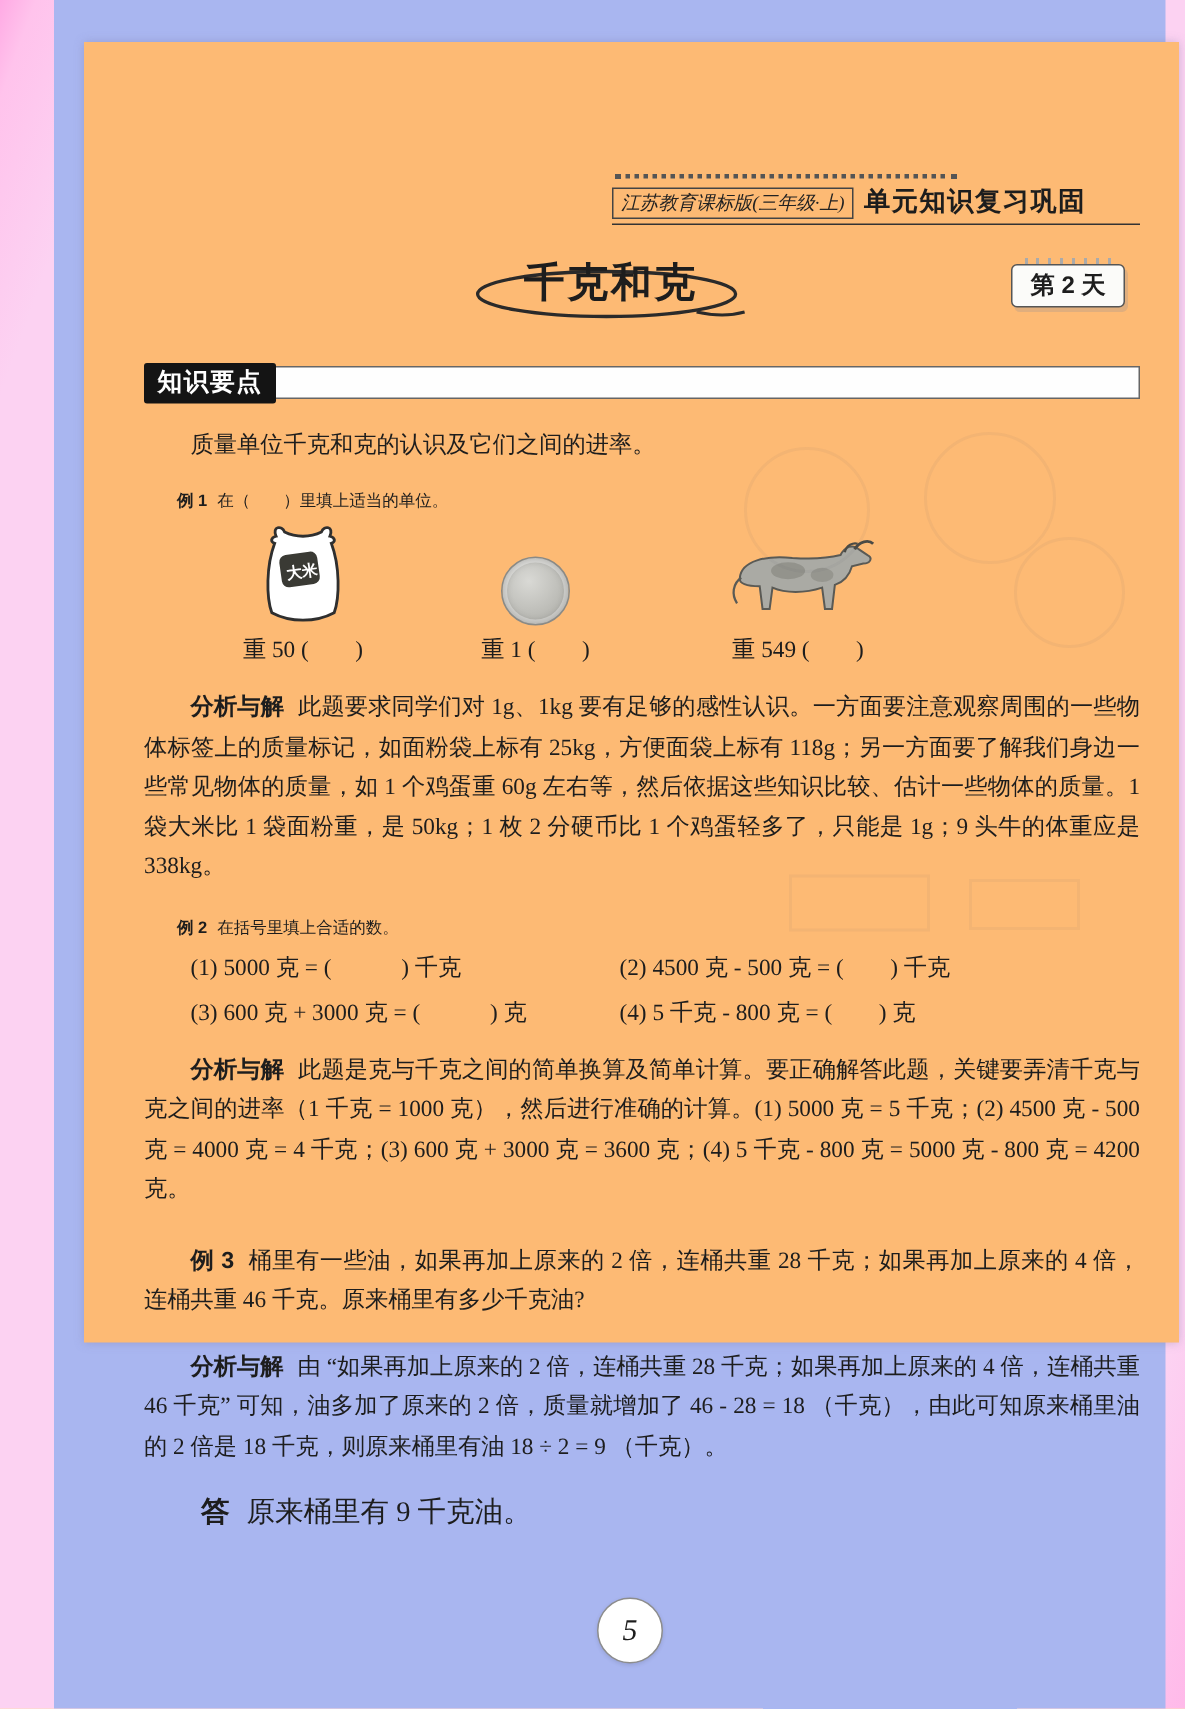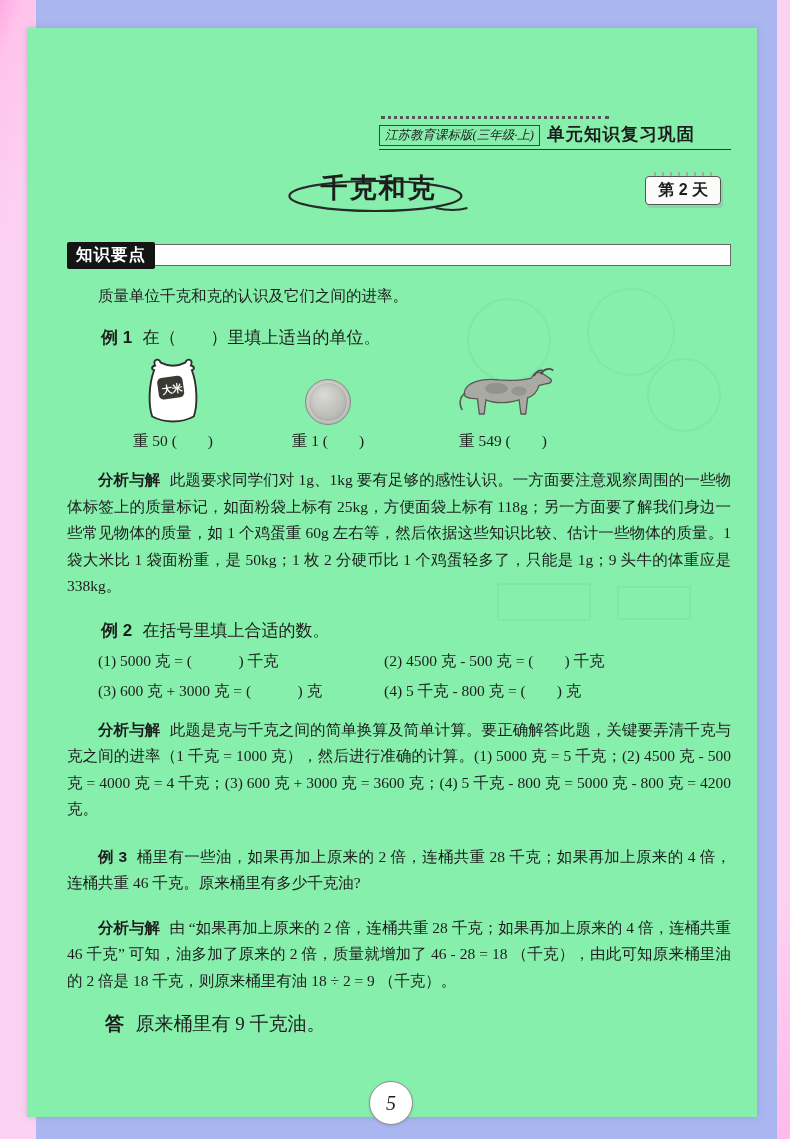--- a/index.html
+++ b/index.html
@@ -3,22 +3,22 @@
 <meta charset="utf-8">
 <style>
   html,body{margin:0;padding:0;}
   body{
     width:790px;height:1139px;position:relative;overflow:hidden;
     background:linear-gradient(110deg,#ffaae4 0%, #ffc3ec 2%, #fcd2f2 8%, #fcd2f2 92%, #ffb9e9 100%);
     font-family:"Liberation Serif", serif;color:#1d1d1d;
   }
   .blue-backing{position:absolute;left:36px;right:13px;top:0;bottom:0;background:#a9b6f0;}
   .page{
-    position:absolute;left:27px;top:28px;width:730px;height:1089px;
-    background:#86efac;box-shadow:0 0 6px rgba(120,120,160,.35);
+    position:absolute;left:56px;top:28px;width:730px;height:867px;
+    background:#fdba74;box-shadow:0 0 6px rgba(120,120,160,.35);
   }
   
   .ghost{position:absolute;border:2px solid rgba(90,90,110,.06);pointer-events:none;}
   .ghost.c{border-radius:50%;}
   
   .header-block{width:352px;margin:88px 26px 0 auto;}
   .dots{width:228px;border-top:3px dotted #555;margin-bottom:3px;margin-left:2px;}
   .header-line{display:flex;align-items:flex-end;gap:7px;}
   .edition-box{border:1px solid #444;padding:1px 5px;font-size:12.5px;font-style:italic;white-space:nowrap;color:#222;}
   .series{font-family:"Liberation Sans",sans-serif;font-weight:bold;font-size:17.5px;white-space:nowrap;letter-spacing:1px;}
@@ -42,21 +42,21 @@
   .bar-strip{position:absolute;left:4px;right:0;top:2px;height:20px;border:1px solid #666;background:#fefefe;}
   .bar-label{
     position:absolute;left:0;top:0;background:#141414;color:#fff;
     font-family:"Liberation Sans",sans-serif;font-weight:bold;font-size:16.5px;
     padding:2px 9px 3px;border-radius:2px;letter-spacing:1px;
   }
   .kp-body{margin:17px 26px 0 40px;font-size:15.5px;text-indent:2em;}
   
   .para{margin:15px 26px 0 40px;font-size:15.5px;line-height:26.5px;text-align:justify;text-indent:2em;}
   .lbl{font-family:"Liberation Sans",sans-serif;font-weight:bold;margin-right:.6em;}
-  .ex-head{margin:19px 26px 0 40px;font-size:17px;text-indent:2em;}
+  .ex-head{margin:19px 26px 0 40px;font-size:11px;text-indent:2em;}
   
   .items-row{display:flex;margin:14px 26px 0 66px;align-items:flex-end;}
   .item{text-align:center;}
   .item .pic{height:62px;display:flex;align-items:flex-end;justify-content:center;}
   .item .cap{font-size:15.5px;margin-top:6px;white-space:nowrap;}
   .it1{width:160px;} .it2{width:150px;} .it3{width:200px;}
   .coin{width:44px;height:44px;border-radius:50%;border:1px solid #8a8a86;
         background:radial-gradient(circle at 40% 35%, #d9d9d5, #a7a7a1);
         box-shadow:inset 0 0 0 3px rgba(255,255,255,.35), inset 0 0 6px rgba(0,0,0,.35);}
   

